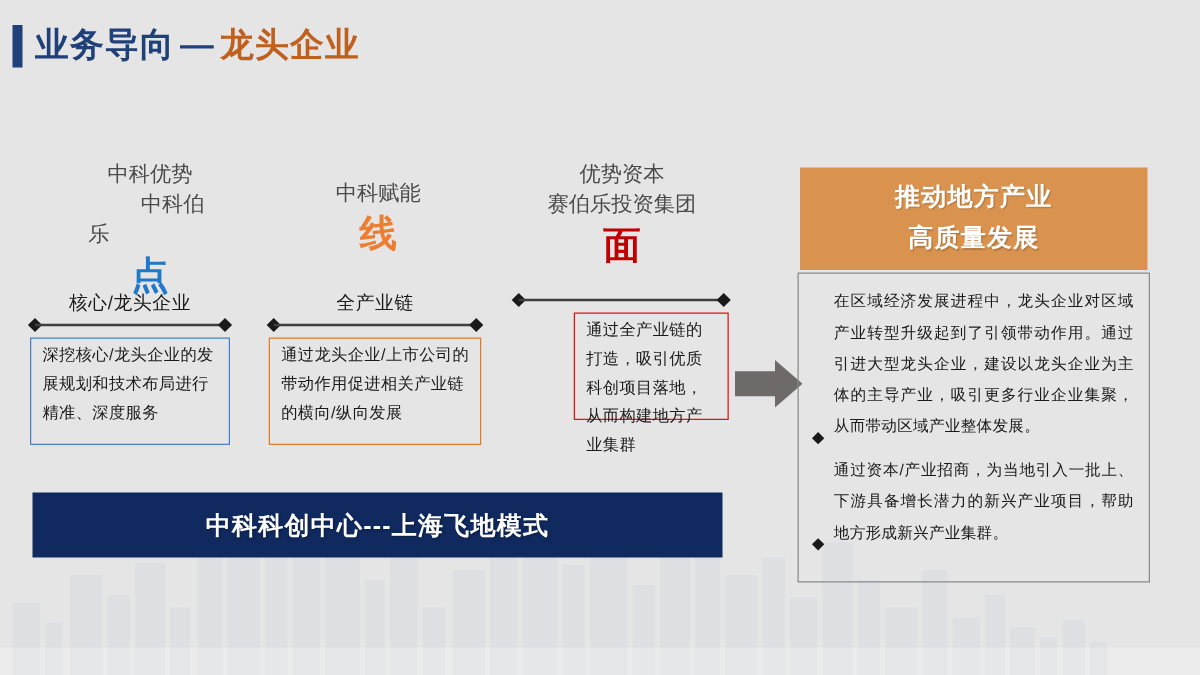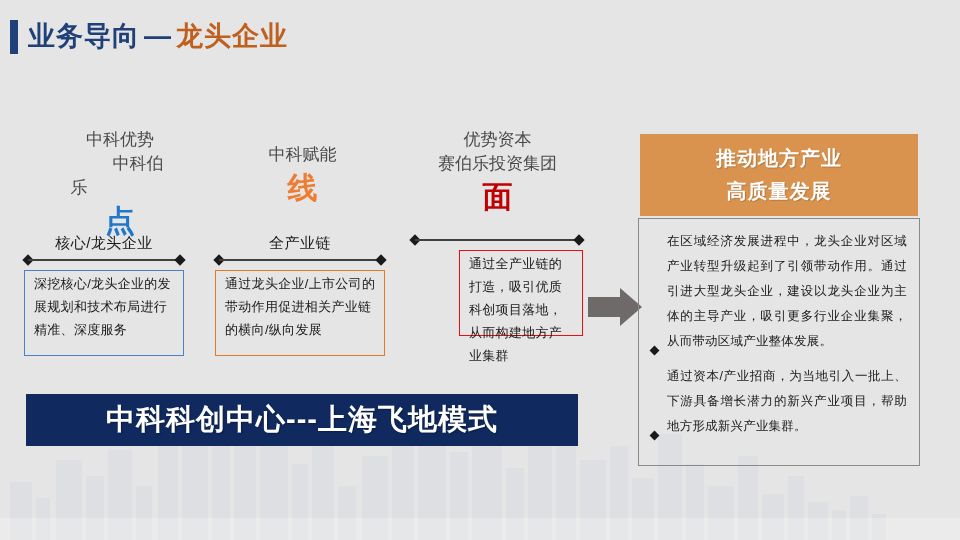--- a/index.html
+++ b/index.html
@@ -215,21 +215,21 @@
 
   
   .banner {
     position: absolute;
     left: 26px;
     top: 394px;
     width: 552px;
     height: 52px;
     background: #102a60;
     color: #ffffff;
-    font-size: 29px;
+    font-size: 20px;
     font-weight: bold;
     letter-spacing: 1px;
     display: flex;
     align-items: center;
     justify-content: center;
     text-shadow: 1px 1px 2px rgba(0,0,0,0.35);
   }
 </style>
 </head>
 <body>

